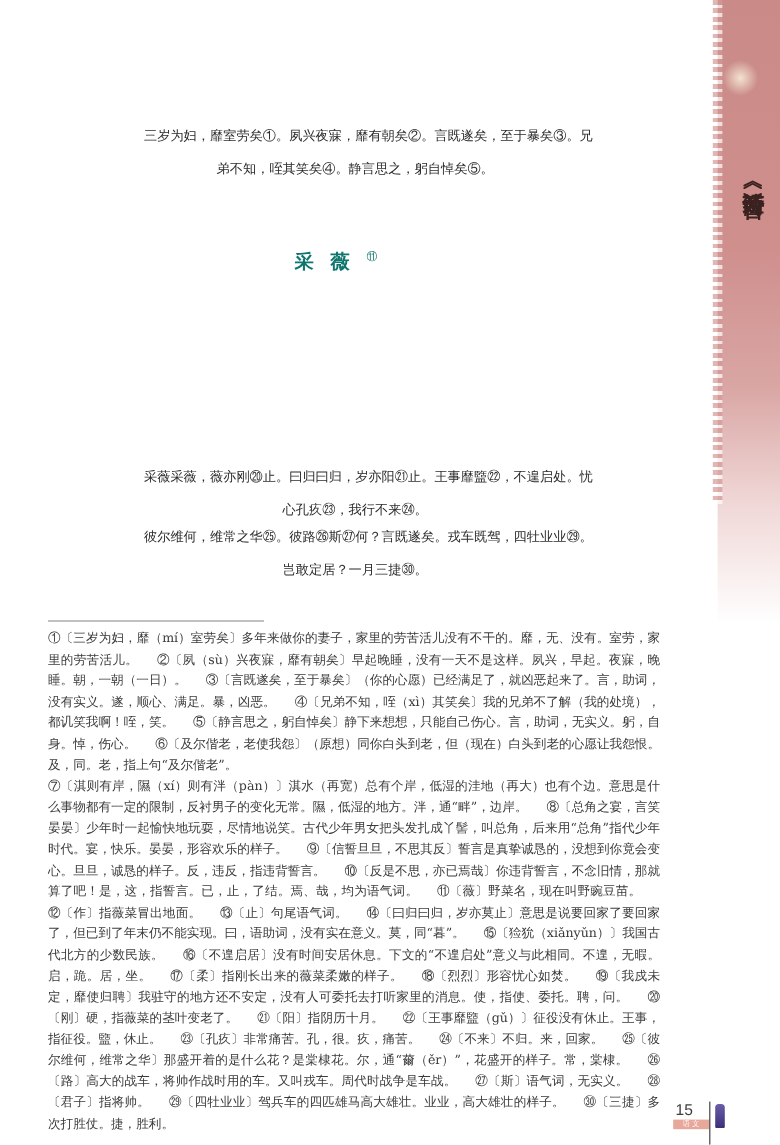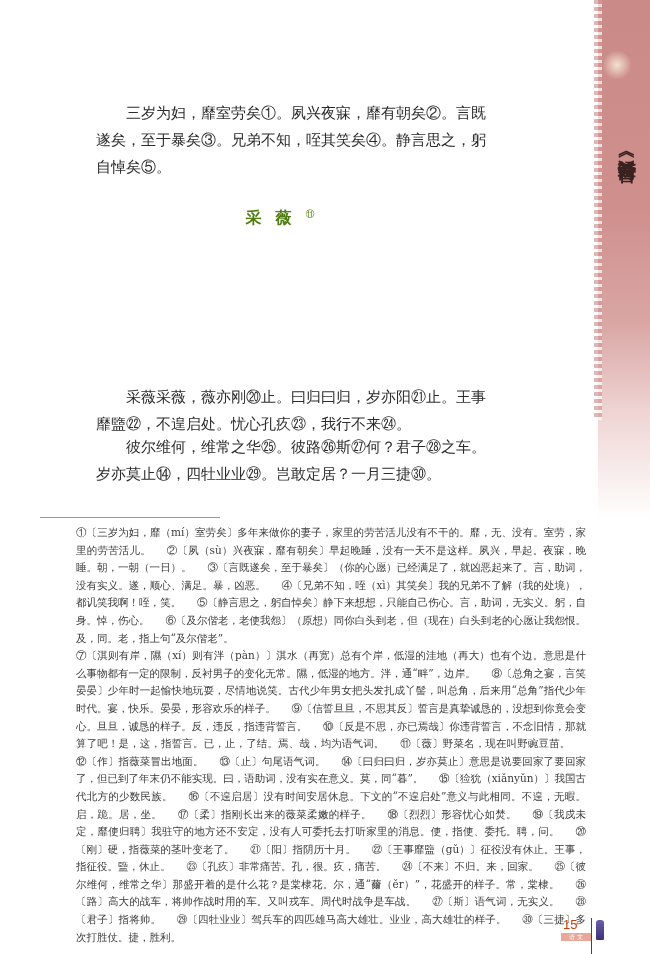--- a/index.html
+++ b/index.html
@@ -7,30 +7,30 @@
          font-family:"DejaVu Serif", "Liberation Serif", serif; color:#2a2a2a; }
   .page { position:absolute; left:0; top:0; width:650px; height:954px; }
   .side-band { position:absolute; right:0; top:0; width:52px; height:520px;
     background: linear-gradient(to bottom, #c98a88 0%, #cf8f8d 40%, #d9a6a4 62%, #efd6d5 80%, rgba(255,255,255,0) 100%); }
   .side-band::before { content:""; position:absolute; left:-4px; top:0; width:8px; height:420px;
     background: repeating-linear-gradient(to bottom, #d49896 0 4px, #ffffff 4px 7px); opacity:.7; }
   .side-title { position:absolute; right:12px; top:145px; width:22px; font-family:"DejaVu Sans", sans-serif;
     font-weight:bold; font-size:18px; color:#3a2220; line-height:22px; text-align:center; writing-mode:vertical-rl; letter-spacing:1px; }
   .deco { position:absolute; right:18px; top:50px; width:30px; height:30px; border-radius:50%;
     background: radial-gradient(circle, #f3e2cf 0%, rgba(243,226,207,0) 70%); }
-  .poem { position:absolute; left:96px; width:400px; font-size:15px; line-height:27px; color:#2b2b2b; }
+  .poem { position:absolute; left:96px; width:400px; font-size:11px; line-height:27px; color:#2b2b2b;text-align:center; }
   .poem p { margin:0; text-indent:2em; }
   sup { font-size:9px; vertical-align:6px; }
   .title { position:absolute; left:0; width:560px; top:208px; text-align:center; font-family:"DejaVu Sans", sans-serif;
-    font-weight:bold; font-size:16px; letter-spacing:14px; color:#4d7c0f; }
+    font-weight:bold; font-size:16px; letter-spacing:14px; color:#0f766e; }
   .title sup { letter-spacing:0; font-weight:normal; }
   .rule { position:absolute; left:40px; top:517px; width:180px; height:1px; background:#999; }
-  .notes { position:absolute; left:40px; top:524px; width:510px; font-size:10.5px; line-height:17.6px; color:#3a3a3a; text-align:justify;margin-left:36px; }
+  .notes { position:absolute; left:40px; top:524px; width:510px; font-size:10.5px; line-height:17.6px; color:#3a3a3a; text-align:justify; }
   .notes span.n { margin-right:1.5em; }
-  .pagenum { position:absolute; left:563px; top:917px; font-family:"Liberation Sans", sans-serif; font-size:13px; color:#c2410c; }
+  .pagenum { position:absolute; left:563px; top:917px; font-family:"Liberation Sans", sans-serif; font-size:13px; color:#404040; }
   .pagebar { position:absolute; left:561px; top:933px; width:30px; height:8px; background:#e8a79b; }
   .pagebar span { font-size:6px; color:#fff; display:block; text-align:center; line-height:8px; }
   .vline { position:absolute; left:591px; top:918px; width:1px; height:36px; background:#444; }
   .pen-icon { position:absolute; left:596px; top:920px; width:8px; height:20px; background:linear-gradient(#6b5ea8,#3d2f7a); border-radius:3px 3px 1px 1px; }
 </style>
 </head>
 <body>
 
 <div class="page">
   <div class="side-band">
@@ -41,21 +41,21 @@
   <div class="poem" style="top:100px;">
     <p>三岁为妇，靡室劳矣①。夙兴夜寐，靡有朝矣②。言既遂矣，至于暴矣③。兄弟不知，咥其笑矣④。静言思之，躬自悼矣⑤。</p>
   </div>
 
   <div class="title"><span>采薇</span><sup>⑪</sup></div>
 
   <div class="poem" style="top:384px;">
     <p>采薇采薇，薇亦刚⑳止。曰归曰归，岁亦阳㉑止。王事靡盬㉒，不遑启处。忧心孔疚㉓，我行不来㉔。</p>
   </div>
   <div class="poem" style="top:434px;">
-    <p>彼尔维何，维常之华㉕。彼路㉖斯㉗何？君子㉘之车。岁亦莫止⑭，四牡业业㉙。岂敢定居？一月三捷㉚。</p>
+    <p>彼尔维何，维常之华㉕。彼路㉖斯㉗何？言既遂矣。戎车既驾，四牡业业㉙。岂敢定居？一月三捷㉚。</p>
   </div>
 
   <div class="rule"></div>
 
   <div class="notes">
     <span class="n">①〔三岁为妇，靡（mí）室劳矣〕多年来做你的妻子，家里的劳苦活儿没有不干的。靡，无、没有。室劳，家里的劳苦活儿。</span><span class="n">②〔夙（sù）兴夜寐，靡有朝矣〕早起晚睡，没有一天不是这样。夙兴，早起。夜寐，晚睡。朝，一朝（一日）。</span><span class="n">③〔言既遂矣，至于暴矣〕（你的心愿）已经满足了，就凶恶起来了。言，助词，没有实义。遂，顺心、满足。暴，凶恶。</span><span class="n">④〔兄弟不知，咥（xì）其笑矣〕我的兄弟不了解（我的处境），都讥笑我啊！咥，笑。</span><span class="n">⑤〔静言思之，躬自悼矣〕静下来想想，只能自己伤心。言，助词，无实义。躬，自身。悼，伤心。</span><span class="n">⑥〔及尔偕老，老使我怨〕（原想）同你白头到老，但（现在）白头到老的心愿让我怨恨。及，同。老，指上句“及尔偕老”。</span><br><span class="n">⑦〔淇则有岸，隰（xí）则有泮（pàn）〕淇水（再宽）总有个岸，低湿的洼地（再大）也有个边。意思是什么事物都有一定的限制，反衬男子的变化无常。隰，低湿的地方。泮，通“畔”，边岸。</span><span class="n">⑧〔总角之宴，言笑晏晏〕少年时一起愉快地玩耍，尽情地说笑。古代少年男女把头发扎成丫髻，叫总角，后来用“总角”指代少年时代。宴，快乐。晏晏，形容欢乐的样子。</span><span class="n">⑨〔信誓旦旦，不思其反〕誓言是真挚诚恳的，没想到你竟会变心。旦旦，诚恳的样子。反，违反，指违背誓言。</span><span class="n">⑩〔反是不思，亦已焉哉〕你违背誓言，不念旧情，那就算了吧！是，这，指誓言。已，止，了结。焉、哉，均为语气词。</span><span class="n">⑪〔薇〕野菜名，现在叫野豌豆苗。</span><span class="n">⑫〔作〕指薇菜冒出地面。</span><span class="n">⑬〔止〕句尾语气词。</span><span class="n">⑭〔曰归曰归，岁亦莫止〕意思是说要回家了要回家了，但已到了年末仍不能实现。曰，语助词，没有实在意义。莫，同“暮”。</span><span class="n">⑮〔猃狁（xiǎnyǔn）〕我国古代北方的少数民族。</span><span class="n">⑯〔不遑启居〕没有时间安居休息。下文的“不遑启处”意义与此相同。不遑，无暇。启，跪。居，坐。</span><span class="n">⑰〔柔〕指刚长出来的薇菜柔嫩的样子。</span><span class="n">⑱〔烈烈〕形容忧心如焚。</span><span class="n">⑲〔我戍未定，靡使归聘〕我驻守的地方还不安定，没有人可委托去打听家里的消息。使，指使、委托。聘，问。</span><span class="n">⑳〔刚〕硬，指薇菜的茎叶变老了。</span><span class="n">㉑〔阳〕指阴历十月。</span><span class="n">㉒〔王事靡盬（gǔ）〕征役没有休止。王事，指征役。盬，休止。</span><span class="n">㉓〔孔疚〕非常痛苦。孔，很。疚，痛苦。</span><span class="n">㉔〔不来〕不归。来，回家。</span><span class="n">㉕〔彼尔维何，维常之华〕那盛开着的是什么花？是棠棣花。尔，通“薾（ěr）”，花盛开的样子。常，棠棣。</span><span class="n">㉖〔路〕高大的战车，将帅作战时用的车。又叫戎车。周代时战争是车战。</span><span class="n">㉗〔斯〕语气词，无实义。</span><span class="n">㉘〔君子〕指将帅。</span><span class="n">㉙〔四牡业业〕驾兵车的四匹雄马高大雄壮。业业，高大雄壮的样子。</span><span class="n">㉚〔三捷〕多次打胜仗。捷，胜利。</span>
   </div>
 
   <div class="pagenum">15</div>
   <div class="pagebar">

